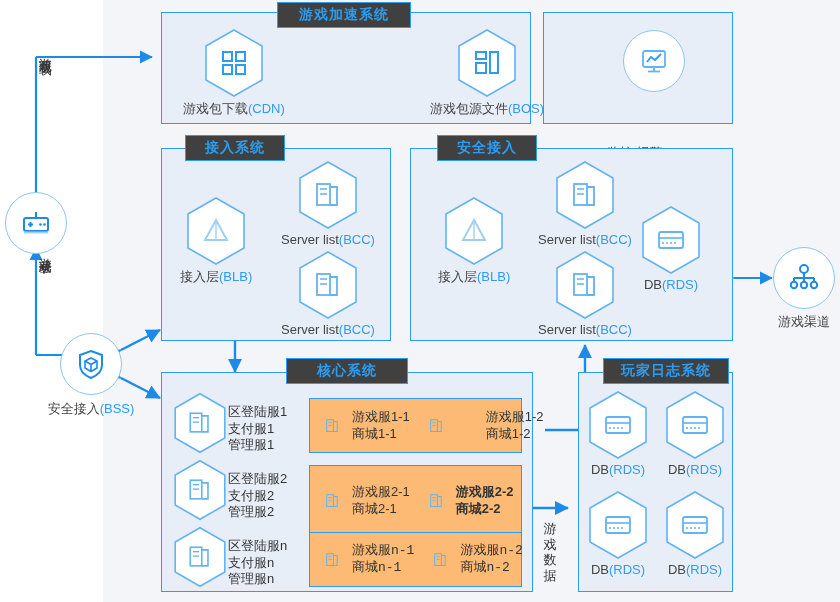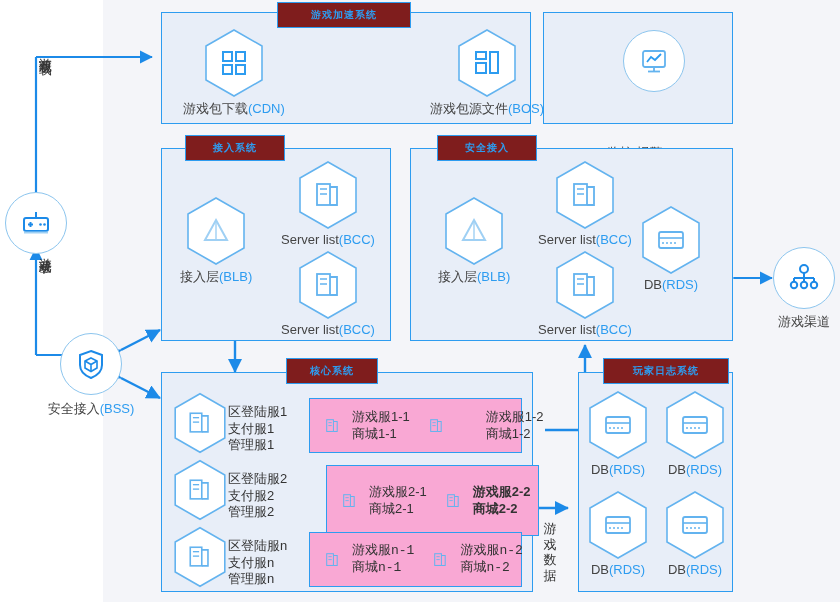--- a/index.html
+++ b/index.html
@@ -1,37 +1,37 @@
 <!DOCTYPE html>
 <html><head>
 <meta charset="utf-8">
 <style>
   html,body{margin:0;padding:0;background:#ffffff;}
   body{width:840px;height:602px;overflow:hidden;
        font-family:"Liberation Sans","DejaVu Sans",sans-serif;}
   #canvas{position:relative;width:840px;height:602px;background:#ffffff;}
   .band{position:absolute;left:103px;top:0;width:737px;height:602px;background:#f4f5f9;}
   .sysbox{position:absolute;border:1.5px solid #2d9cf0;background:#e8eef8;box-sizing:border-box;}
-  .syslabel{position:absolute;border:1.5px solid #2d9cf0;background:#7f1d1d;
-            color:#2d9cf0;font-size:10px;font-weight:bold;letter-spacing:1px;
+  .syslabel{position:absolute;border:1.5px solid #2d9cf0;background:#404040;
+            color:#2d9cf0;font-size:14px;font-weight:bold;letter-spacing:1px;
             display:flex;align-items:center;justify-content:center;box-sizing:border-box;z-index:6;}
   .hexwrap{position:absolute;display:flex;flex-direction:column;align-items:center;}
   .hex{position:relative;width:62px;height:70px;}
   .hex svg{display:block;}
   .cap{margin-top:2px;font-size:13px;color:#444;white-space:nowrap;}
   .cap .par{color:#2d9cf0;}
   .circ{position:absolute;width:62px;height:62px;border-radius:50%;
         border:1.5px solid #8cc5ee;background:#ffffff;box-sizing:border-box;
         display:flex;align-items:center;justify-content:center;}
   .vlabel{position:absolute;writing-mode:vertical-rl;text-orientation:upright;
           font-size:13px;color:#333;letter-spacing:1px;line-height:1.05;}
   .plainlabel{position:absolute;font-size:13px;color:#444;white-space:nowrap;text-align:center;}
   .plainlabel .par{color:#2d9cf0;}
   svg.ov{position:absolute;left:0;top:0;width:840px;height:602px;pointer-events:none;}
-  .grouprow{position:absolute;border:1.5px solid #2d9cf0;background:#f9a8d4;
+  .grouprow{position:absolute;border:1.5px solid #2d9cf0;background:#fdba74;
             box-sizing:border-box;display:flex;align-items:center;}
   .srvcell{display:flex;align-items:center;gap:6px;}
   .srvtext{font-size:13px;color:#333;line-height:1.25;white-space:nowrap;}
   .zonerow{position:absolute;display:flex;align-items:flex-end;}
   .zonetext{font-size:13px;color:#333;line-height:1.28;white-space:nowrap;}
   .miniicon{width:26px;height:30px;}
   .vtext2{position:absolute;font-size:13px;color:#333;width:18px;line-height:1.2;text-align:center;}
 </style>
 </head>
 <body>
@@ -284,21 +284,21 @@
         <line x1="30" y1="38" x2="32" y2="38" stroke="#63b3ef" stroke-width="1.6"></line>
         <line x1="34" y1="38" x2="36" y2="38" stroke="#63b3ef" stroke-width="1.6"></line>
       </svg>
     </div>
     <div class="cap">
       <span>DB</span><span class="par">(RDS)</span>
     </div>
   </div>
 
   <div class="sysbox" style="left:161px;top:372px;width:372px;height:220px;"></div>
-  <div class="syslabel" style="left:286px;top:358px;width:92px;height:26px;">核心系统</div>
+  <div class="syslabel" style="left:286px;top:358px;width:122px;height:26px;">核心系统</div>
 
   <div class="zonerow" style="left:172px;top:392px;">
     <svg width="56" height="62" viewBox="0 0 62 70">
       <polygon points="31,2 59,18 59,52 31,68 3,52 3,18" fill="#ffffff" stroke="#63b3ef" stroke-width="1.8"></polygon>
       <rect x="20" y="24" width="13" height="21" fill="none" stroke="#63b3ef" stroke-width="1.8"></rect>
       <line x1="23" y1="29" x2="30" y2="29" stroke="#63b3ef" stroke-width="1.5"></line>
       <line x1="23" y1="34" x2="30" y2="34" stroke="#63b3ef" stroke-width="1.5"></line>
       <path d="M33 27 h7 v18 h-7" fill="none" stroke="#63b3ef" stroke-width="1.8"></path>
     </svg>
     <div class="zonetext">
@@ -358,21 +358,21 @@
         <line x1="20" y1="34" x2="28" y2="34" stroke="#63b3ef" stroke-width="2"></line>
         <path d="M32 24 h9 v24 h-9" fill="none" stroke="#63b3ef" stroke-width="2.4"></path>
       </svg>
       <div class="srvtext">
         <div>游戏服1-2</div>
         <div>商城1-2</div>
       </div>
     </div>
   </div>
 
-  <div class="grouprow" style="left:326px;top:465px;width:213px;height:71px;">
+  <div class="grouprow" style="left:309px;top:465px;width:213px;height:71px;">
     <div class="srvcell" style="margin-left:10px;">
       <svg class="miniicon" viewBox="0 0 62 70">
         <rect x="16" y="20" width="16" height="28" fill="none" stroke="#63b3ef" stroke-width="2.4"></rect>
         <line x1="20" y1="27" x2="28" y2="27" stroke="#63b3ef" stroke-width="2"></line>
         <line x1="20" y1="34" x2="28" y2="34" stroke="#63b3ef" stroke-width="2"></line>
         <path d="M32 24 h9 v24 h-9" fill="none" stroke="#63b3ef" stroke-width="2.4"></path>
       </svg>
       <div class="srvtext">
         <div>游戏服2-1</div>
         <div>商城2-1</div>

